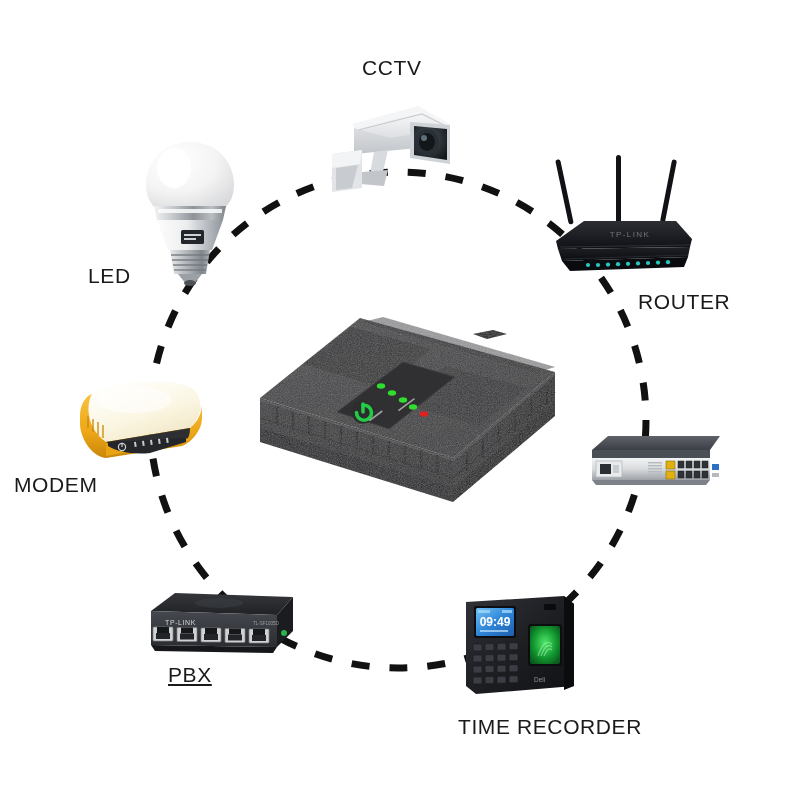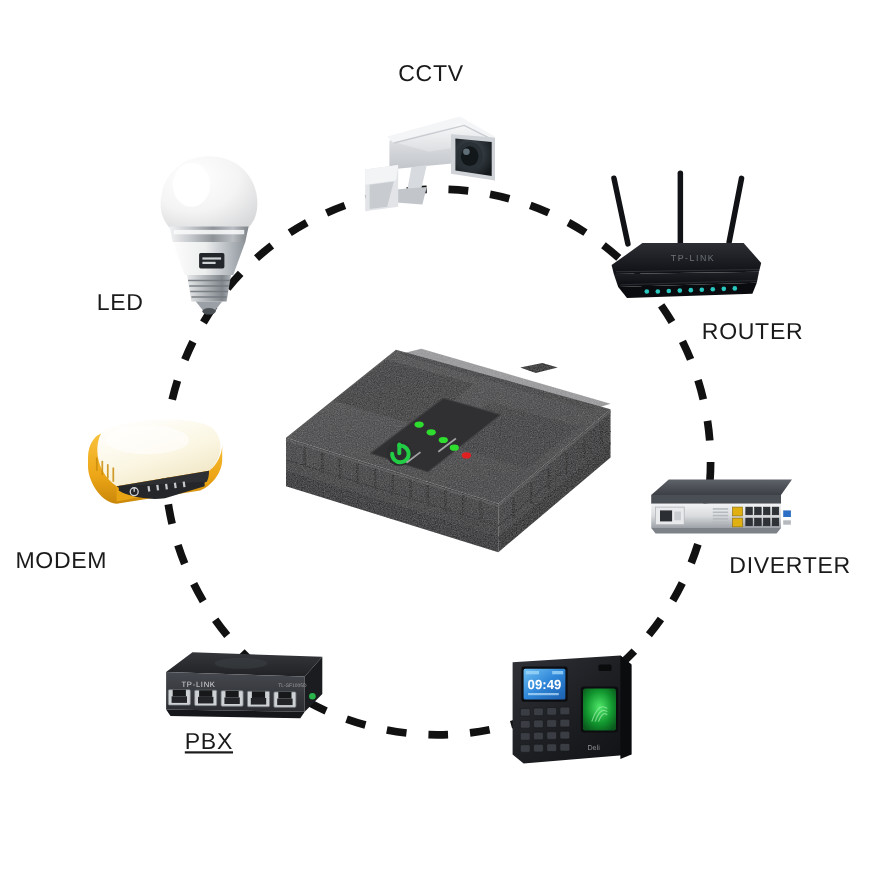--- a/index.html
+++ b/index.html
@@ -316,21 +316,20 @@
         <rect x="116" y="43" width="6" height="7"></rect>
         <rect x="124" y="43" width="6" height="7"></rect>
       </g>
 
       <rect x="134" y="36" width="7" height="6" fill="#2c6fc4"></rect>
       <rect x="134" y="45" width="7" height="4" fill="#b6babe"></rect>
 
       <polygon points="14,52 132,52 128,57 18,57" fill="#7d8288"></polygon>
     </svg>
   </div>
-  <div class="label" style="left:663px; top:503px;">DIVERTER</div>
 
   <div class="node" style="left:460px; top:594px;">
     <svg width="118" height="104" viewBox="0 0 118 104">
       <defs>
         <linearGradient id="trBody" x1="0" y1="0" x2="1" y2="1">
           <stop offset="0" stop-color="#303238"></stop>
           <stop offset="0.5" stop-color="#1d1f23"></stop>
           <stop offset="1" stop-color="#101114"></stop>
         </linearGradient>
         <linearGradient id="trScreen" x1="0" y1="0" x2="1" y2="1">
@@ -387,20 +386,21 @@
           <path d="M81 62 q5 -14 11 -9"></path>
           <path d="M84 62 q4 -10 8 -6"></path>
         </g>
       </g>
 
       <rect x="84" y="10" width="12" height="6" rx="1.5" fill="#0a0b0d"></rect>
 
       <text x="74" y="88" font-family="Liberation Sans, sans-serif" font-size="6.5" fill="#8d9196">Deli</text>
     </svg>
   </div>
+  <div class="label" style="left:458px; top:715px;">TIME RECORDER</div>
 
   <div class="node" style="left:137px; top:583px;">
     <svg width="168" height="78" viewBox="0 0 168 78">
       <defs>
         <linearGradient id="swTop" x1="0" y1="0" x2="0" y2="1">
           <stop offset="0" stop-color="#34363b"></stop>
           <stop offset="1" stop-color="#202225"></stop>
         </linearGradient>
         <linearGradient id="swFace" x1="0" y1="0" x2="0" y2="1">
           <stop offset="0" stop-color="#45484e"></stop>
@@ -494,15 +494,15 @@
       <g stroke="#c98c0c" stroke-width="1.6" opacity="0.85">
         <line x1="26" y1="44" x2="26" y2="56"></line>
         <line x1="31" y1="47" x2="31" y2="60"></line>
         <line x1="36" y1="50" x2="36" y2="63"></line>
         <line x1="41" y1="53" x2="41" y2="66"></line>
       </g>
 
       <ellipse cx="72" cy="28" rx="38" ry="13" fill="#ffffff" opacity="0.55"></ellipse>
     </svg>
   </div>
-  <div class="label" style="left:14px; top:473px;margin-top:25px;">MODEM</div>
+  <div class="label" style="left:14px; top:473px;">MODEM</div>
 
 </div>
 
 </body></html>

